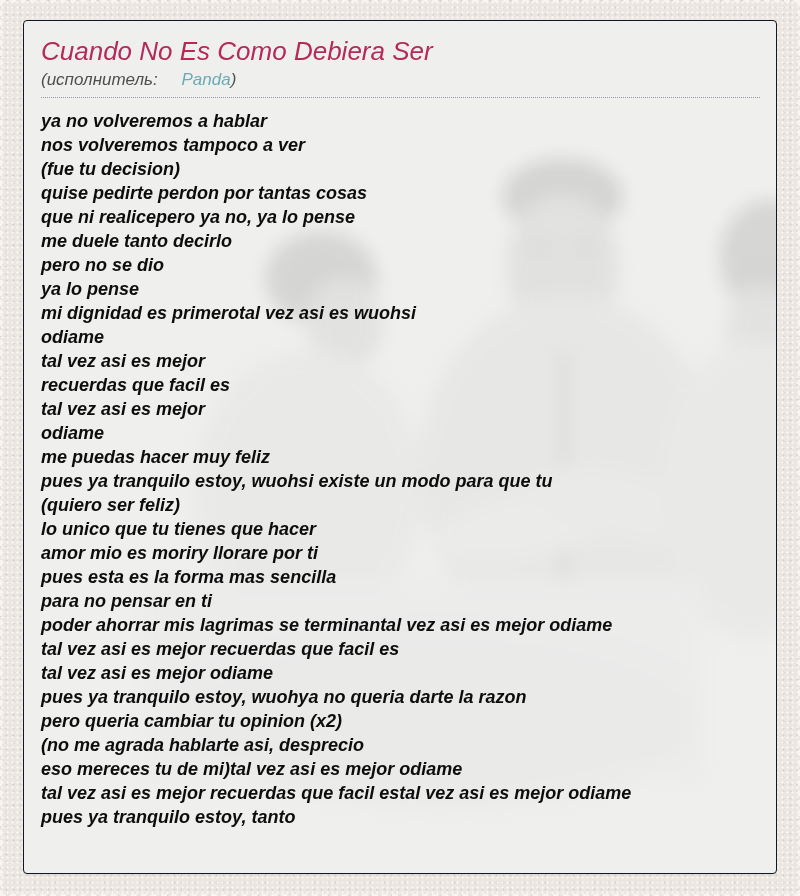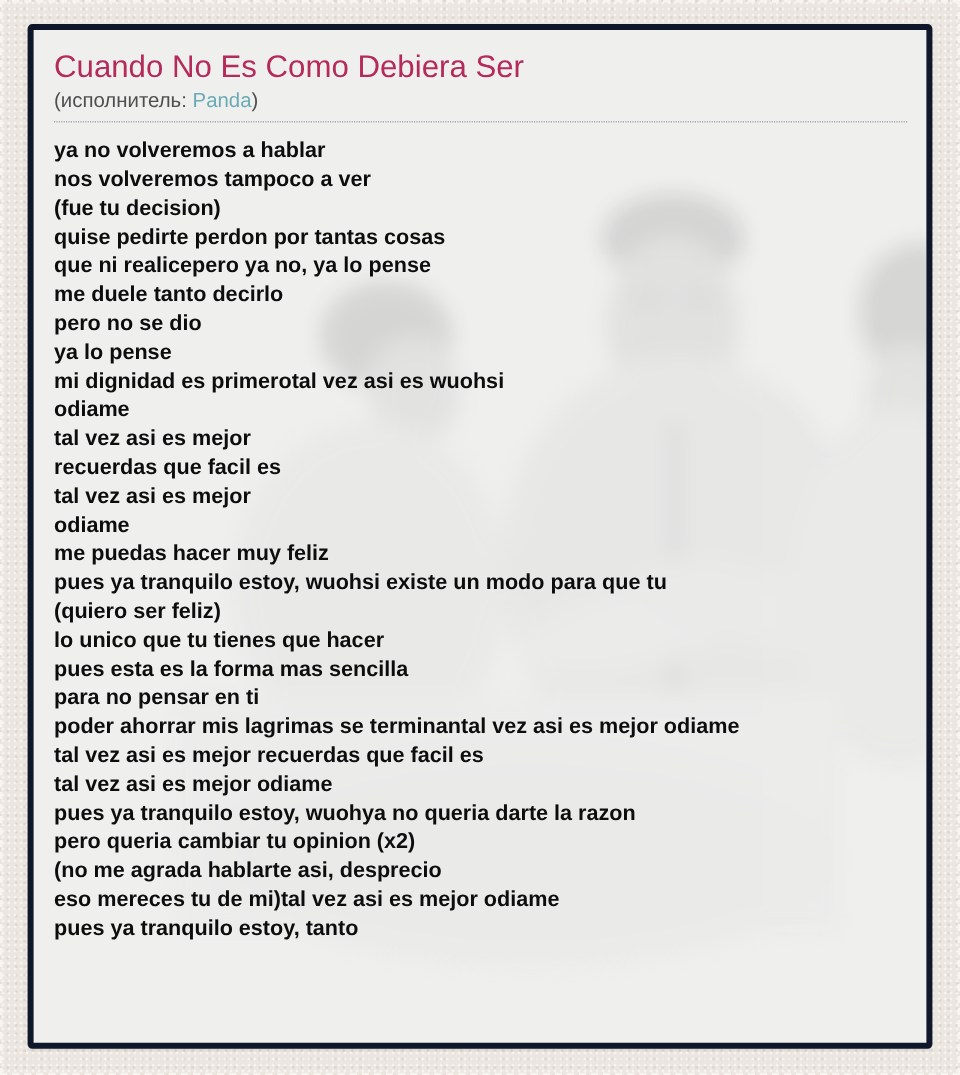--- a/index.html
+++ b/index.html
@@ -27,24 +27,25 @@
     pointer-events: none;
     z-index: 6;
   }
   .panel {
     position: absolute;
     left: 23px;
     right: 23px;
     top: 20px;
     bottom: 22px;
     background: #efefee;
-    border: 5px solid #0f172a;
+    border: 1px solid #0f172a;
     border-radius: 4px;
     box-shadow: 0 1px 2px rgba(0,0,0,.06);
     overflow: hidden;
+    font-style: italic;
   }
   .band-photo {
     position: absolute;
     inset: 0;
     width: 100%;
     height: 100%;
     opacity: 0.13;
     pointer-events: none;
   }
   .content {
@@ -62,20 +63,21 @@
   .subtitle {
     font-size: 17px;
     line-height: 22px;
     color: #4f4f4f;
     padding-bottom: 5px;
   }
   .subtitle a.artist-link {
     color: #6aabb5;
     text-decoration: none;
     cursor: pointer;
+    margin-left: 19px;
   }
   .divider {
     border-bottom: 1px dotted #8f99a4;
     height: 1px;
     margin-right: 0;
   }
   .lyrics {
     padding-top: 11px;
     font-size: 18px;
     font-weight: 700;
@@ -146,25 +148,27 @@
         <div class="lyric-line">mi dignidad es primerotal vez asi es wuohsi</div>
         <div class="lyric-line">odiame</div>
         <div class="lyric-line">tal vez asi es mejor</div>
         <div class="lyric-line">recuerdas que facil es</div>
         <div class="lyric-line">tal vez asi es mejor</div>
         <div class="lyric-line">odiame</div>
         <div class="lyric-line">me puedas hacer muy feliz</div>
         <div class="lyric-line">pues ya tranquilo estoy, wuohsi existe un modo para que tu</div>
         <div class="lyric-line">(quiero ser feliz)</div>
         <div class="lyric-line">lo unico que tu tienes que hacer</div>
+        <div class="lyric-line">amor mio es moriry llorare por ti</div>
         <div class="lyric-line">pues esta es la forma mas sencilla</div>
         <div class="lyric-line">para no pensar en ti</div>
         <div class="lyric-line">poder ahorrar mis lagrimas se terminantal vez asi es mejor odiame</div>
         <div class="lyric-line">tal vez asi es mejor recuerdas que facil es</div>
         <div class="lyric-line">tal vez asi es mejor odiame</div>
         <div class="lyric-line">pues ya tranquilo estoy, wuohya no queria darte la razon</div>
         <div class="lyric-line">pero queria cambiar tu opinion (x2)</div>
         <div class="lyric-line">(no me agrada hablarte asi, desprecio</div>
         <div class="lyric-line">eso mereces tu de mi)tal vez asi es mejor odiame</div>
+        <div class="lyric-line">tal vez asi es mejor recuerdas que facil estal vez asi es mejor odiame</div>
         <div class="lyric-line">pues ya tranquilo estoy, tanto</div>
       </div>
   </div>
 </div>
 
 </body></html>

